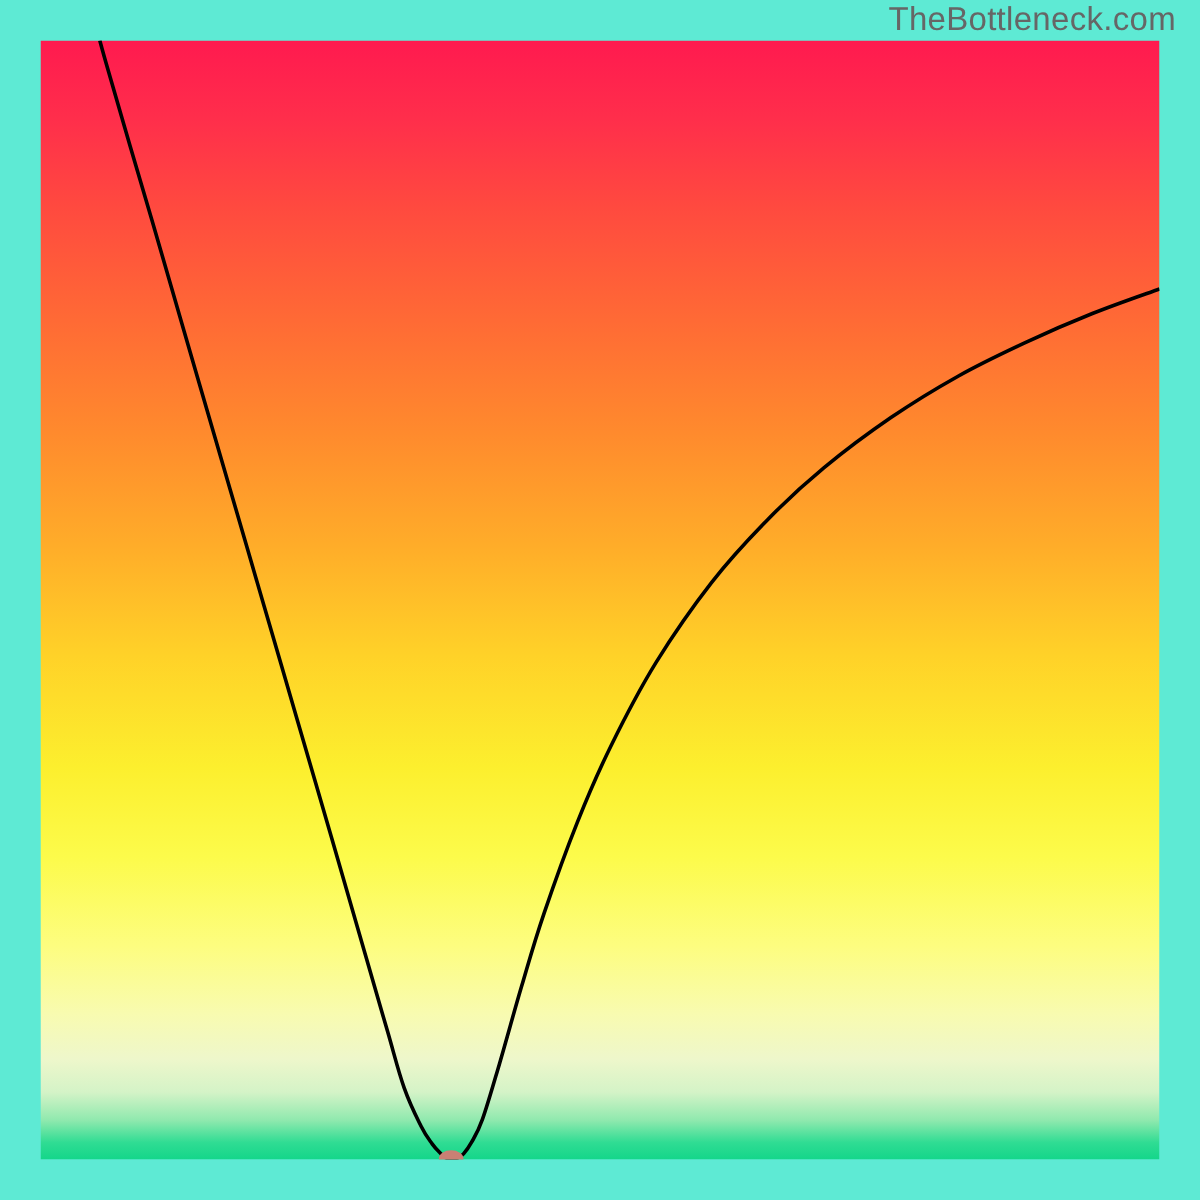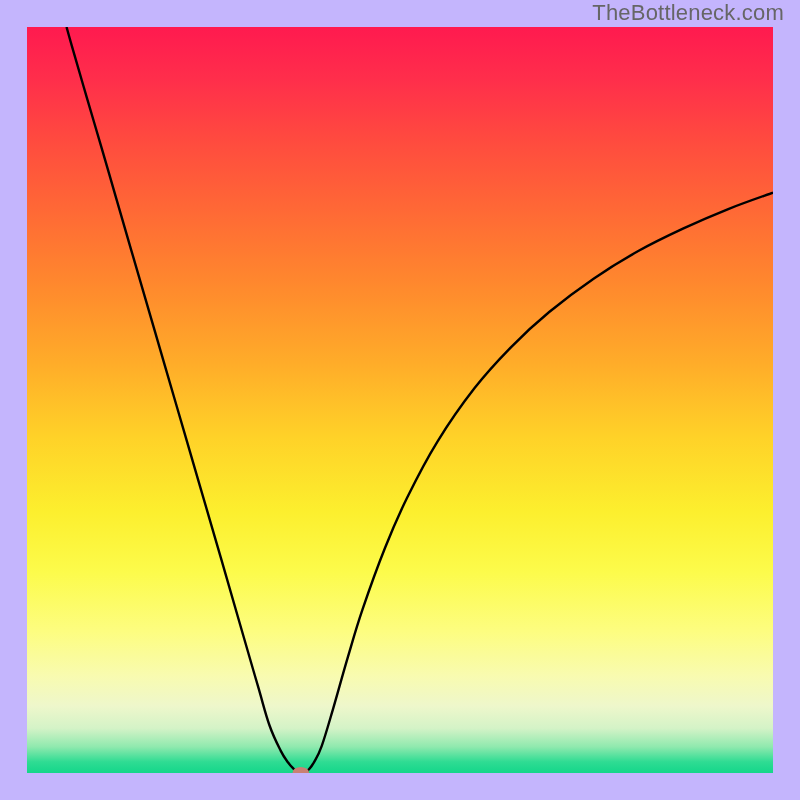--- a/index.html
+++ b/index.html
@@ -8,21 +8,21 @@
     width: 800px;
     height: 800px;
     overflow: hidden;
     background: #000;
     font-family: Arial, Helvetica, sans-serif;
   }
   .stage {
     position: relative;
     width: 800px;
     height: 800px;
-    background: #c4b5fd;
+    background: #5eead4;
   }
   .plot {
     position: absolute;
     left: 27px;
     top: 27px;
     width: 746px;
     height: 746px;
   }
   .watermark {
     position: absolute;

